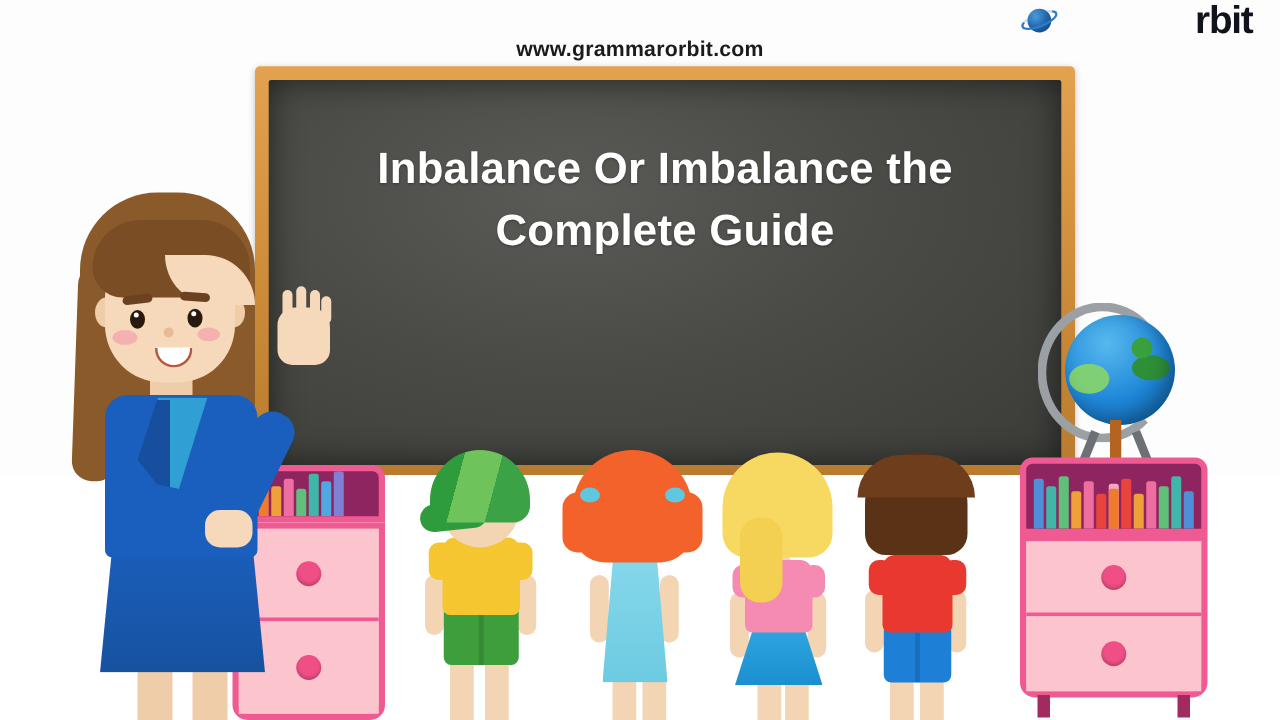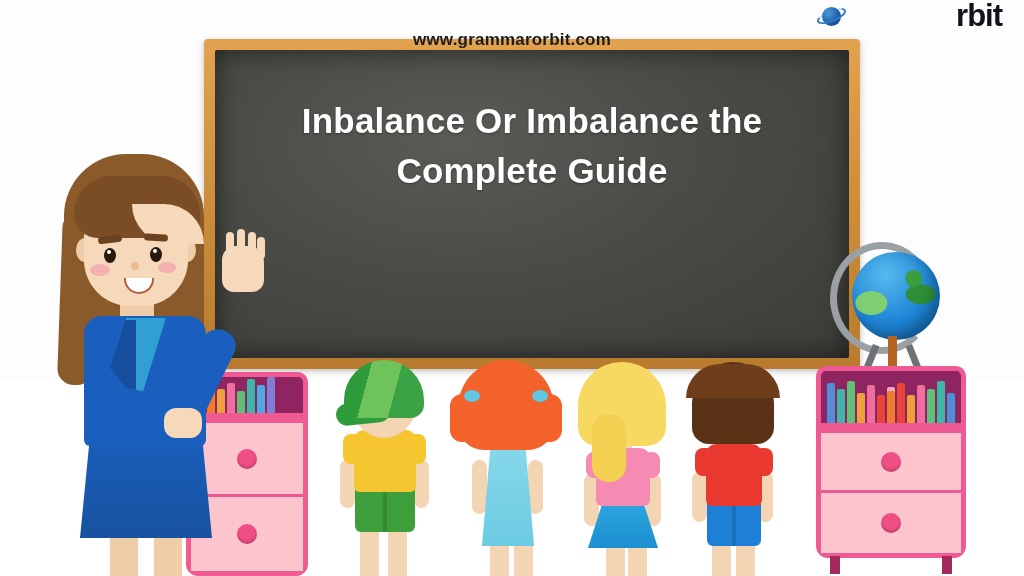--- a/index.html
+++ b/index.html
@@ -49,21 +49,21 @@
     transform:rotate(-22deg);
     border-top-color:rgba(46,124,196,.25);
   }
   .logo .rest {
     font-size:31px; font-weight:bold; color:#10131c;
     letter-spacing:-1px;
   }
 
   
   .board-frame {
-    position:absolute; left:204px; top:39px; width:656px; height:330px;
+    position:absolute; left:204px; top:53px; width:656px; height:330px;
     background:linear-gradient(180deg,#e2a24f 0%, #cf8f3c 45%, #b87a2d 100%);
     border-radius:4px;
     padding:11px;
     box-shadow:0 2px 6px rgba(0,0,0,.25);
     z-index:10;
   }
   .board {
     width:100%; height:100%;
     background:
       radial-gradient(ellipse at 38% 30%, #5a5a56 0%, #4a4a46 45%, #3b3b38 100%);

